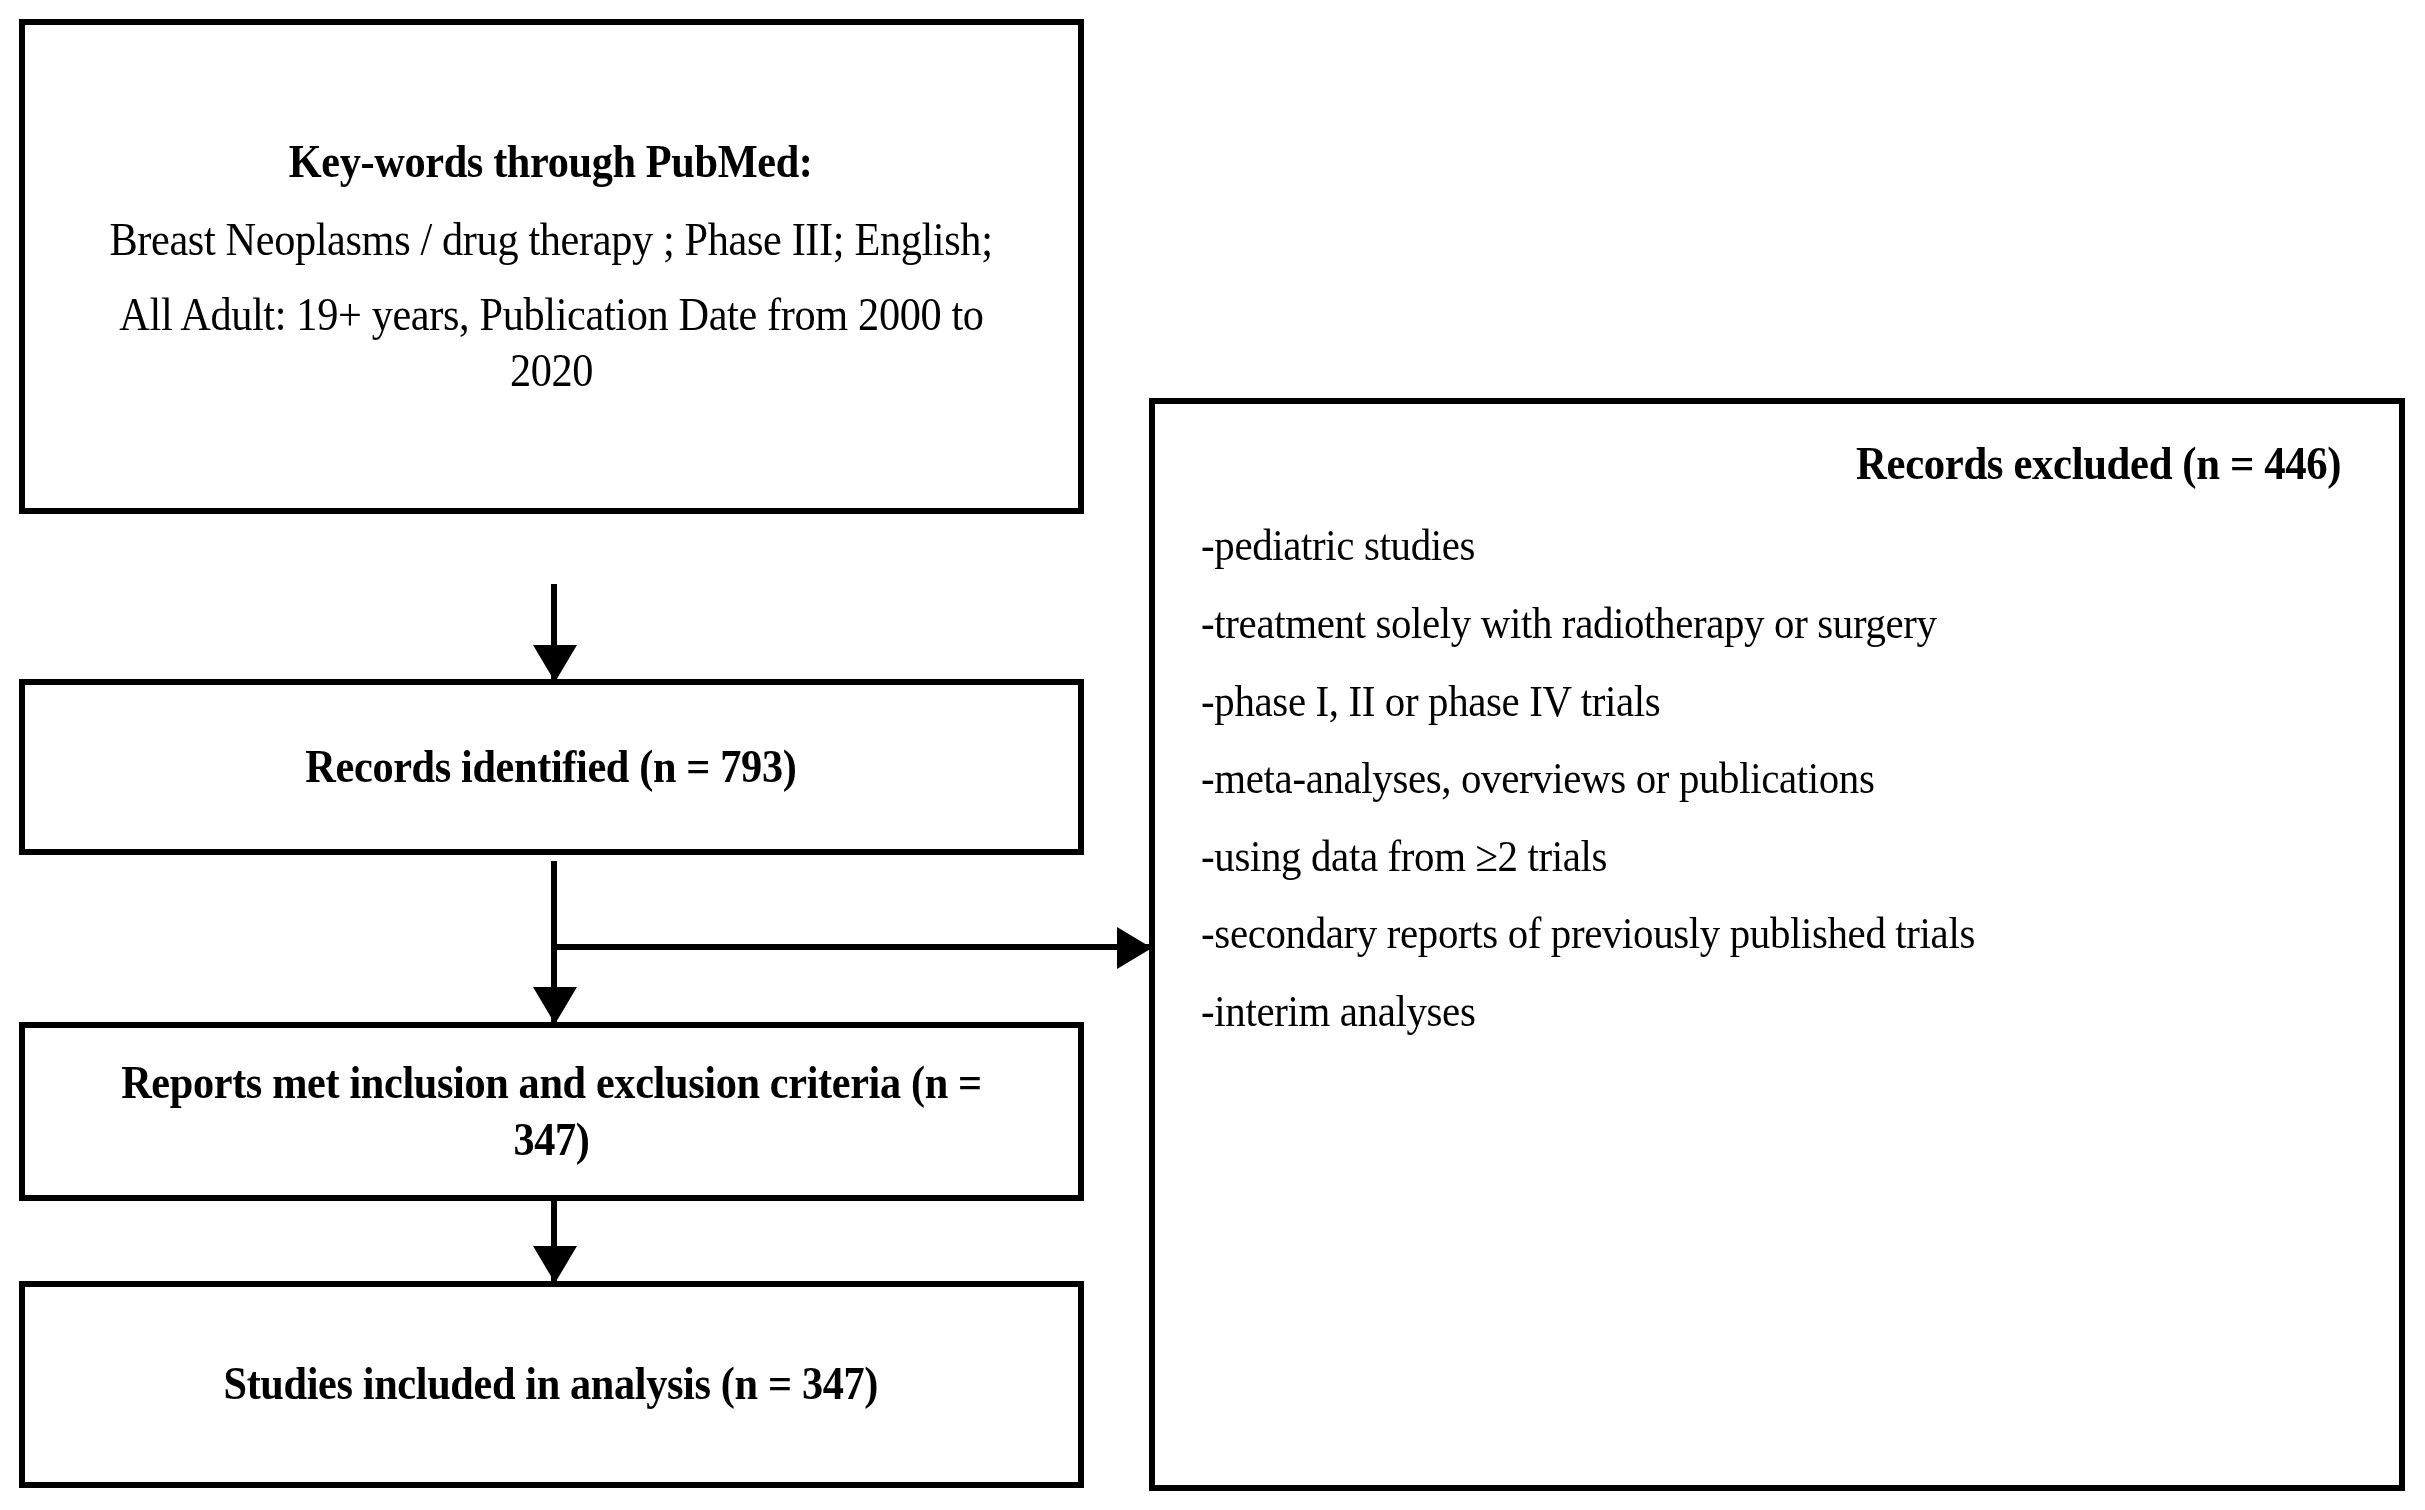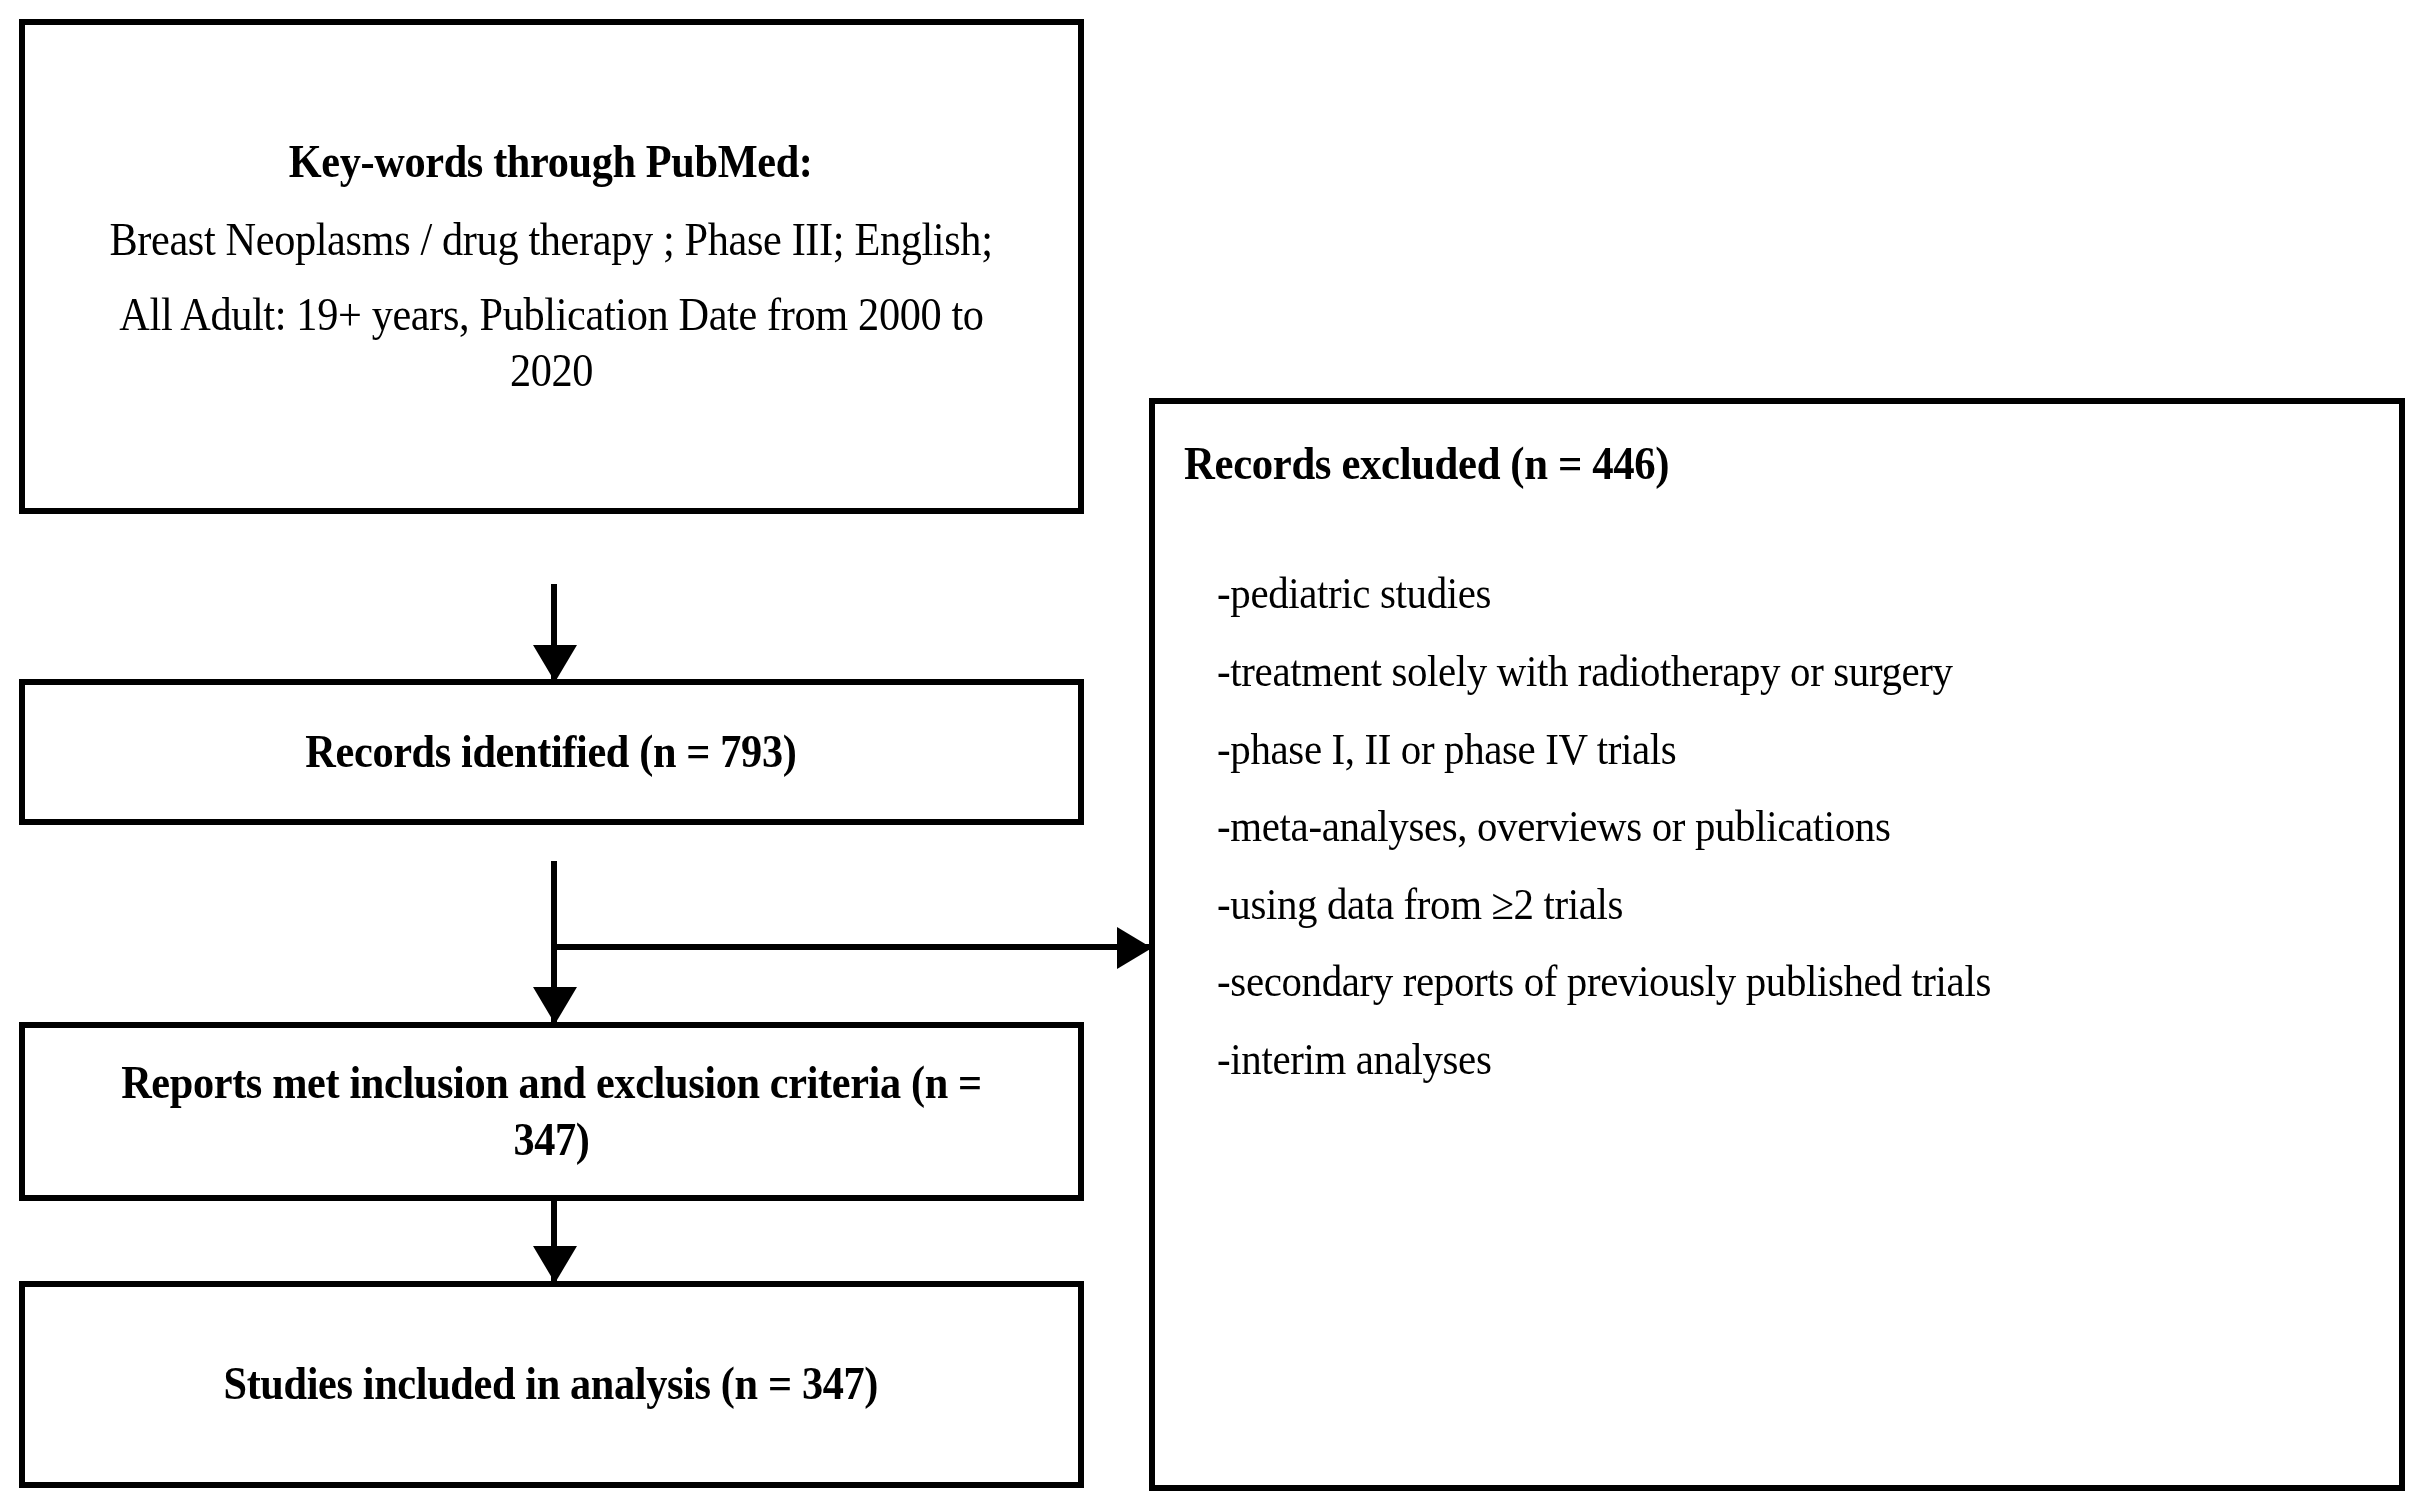--- a/index.html
+++ b/index.html
@@ -17,27 +17,27 @@
     box-sizing:border-box;
     border:6.4px solid #000000;
     background:#ffffff;
     display:flex;
     flex-direction:column;
     justify-content:center;
   }
   .box.centered{align-items:center;text-align:center;}
 
   #box-keywords{left:18.5px;top:19.3px;width:1065px;height:495px;padding:8px 29px;}
-  #box-identified{left:18.5px;top:679px;width:1065px;height:146px;padding:4.8px 24px;}
+  #box-identified{left:18.5px;top:679px;width:1065px;height:176px;padding:4.8px 24px;}
   #box-criteria{left:18.5px;top:1022px;width:1065px;height:179px;padding:19px 24px;}
   #box-included{left:18.5px;top:1281px;width:1065px;height:207px;padding:4.8px 24px;}
   #box-excluded{
     left:1149px;top:398px;width:1256px;height:1093px;
     padding:34px 21px 8px 29px;
-    justify-content:flex-start;align-items:flex-start;text-align:left;gap:48px;
+    justify-content:flex-start;align-items:flex-end;text-align:left;
   }
 
   
   .t-bold{
     font-weight:bold;
     font-size:46px;
     line-height:1.22;
     letter-spacing:-0.4px;
     transform:scaleX(0.92);
     transform-origin:center;

